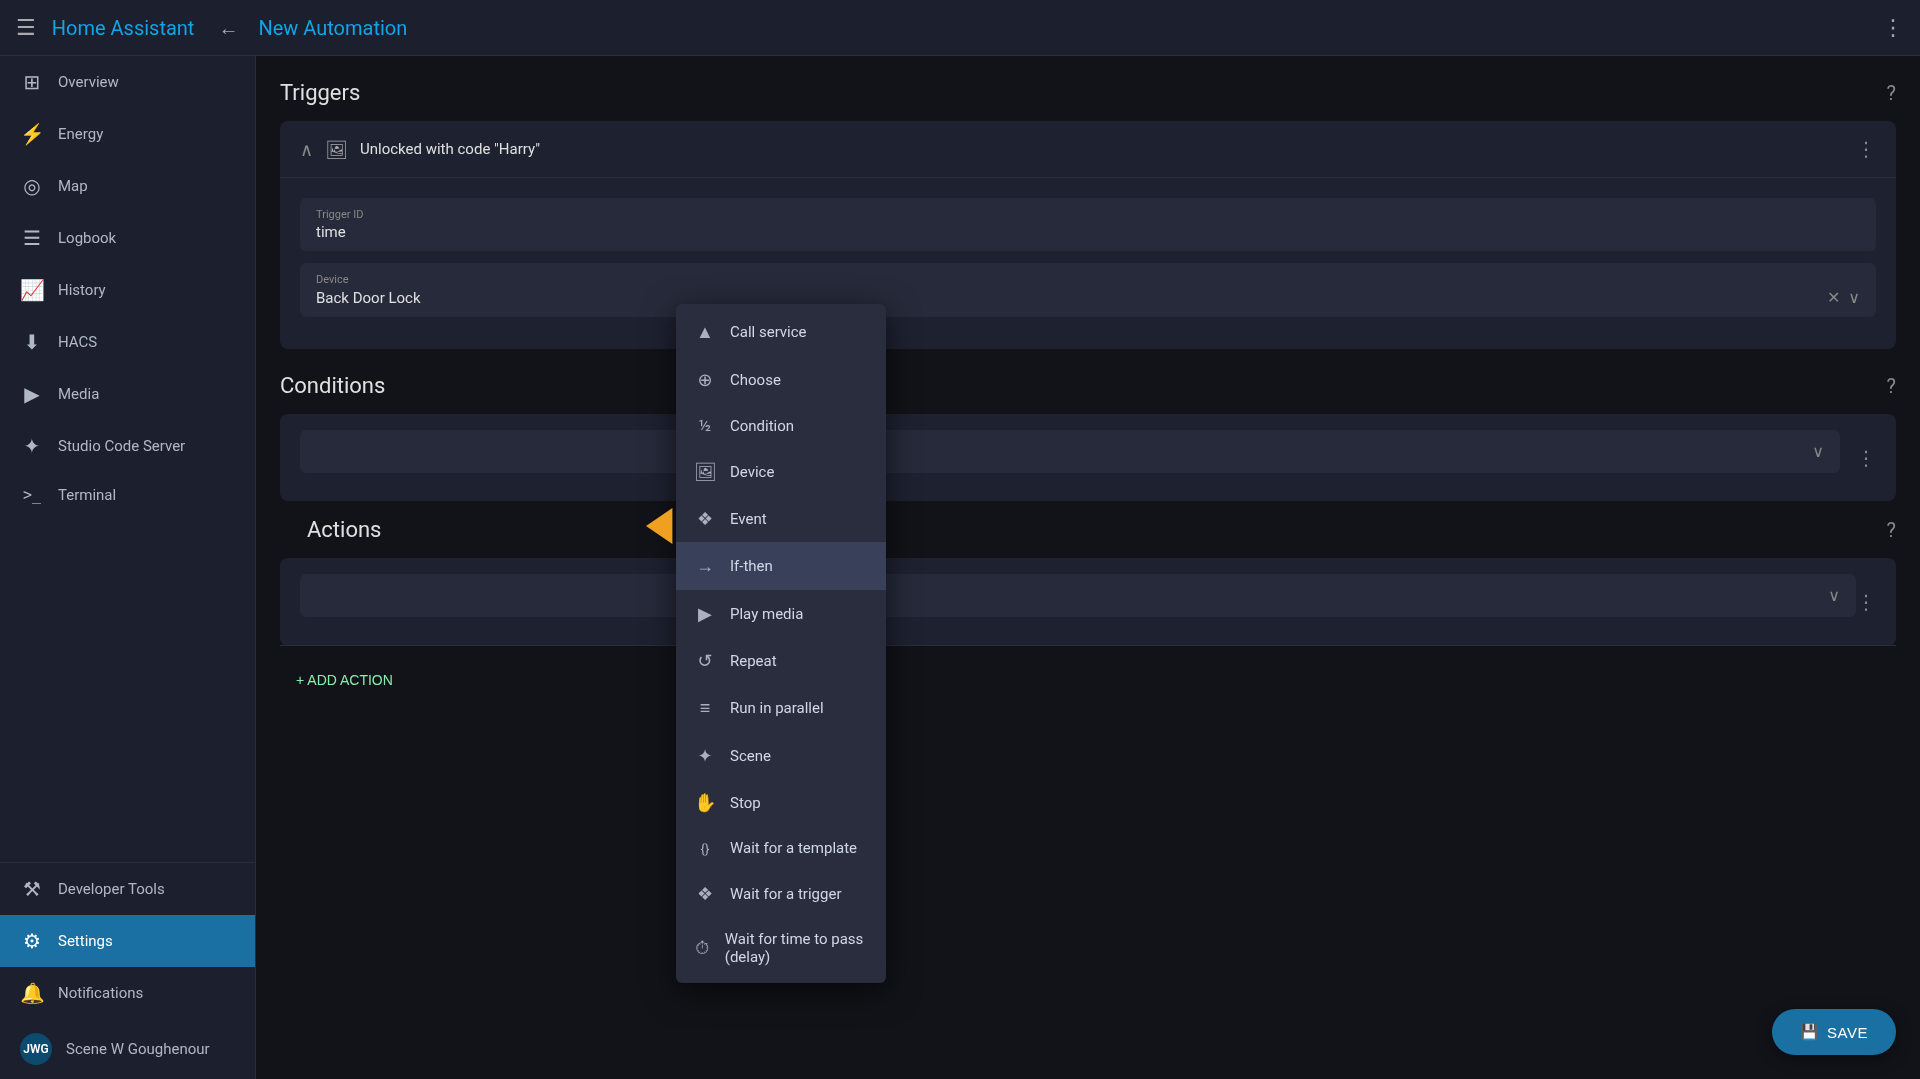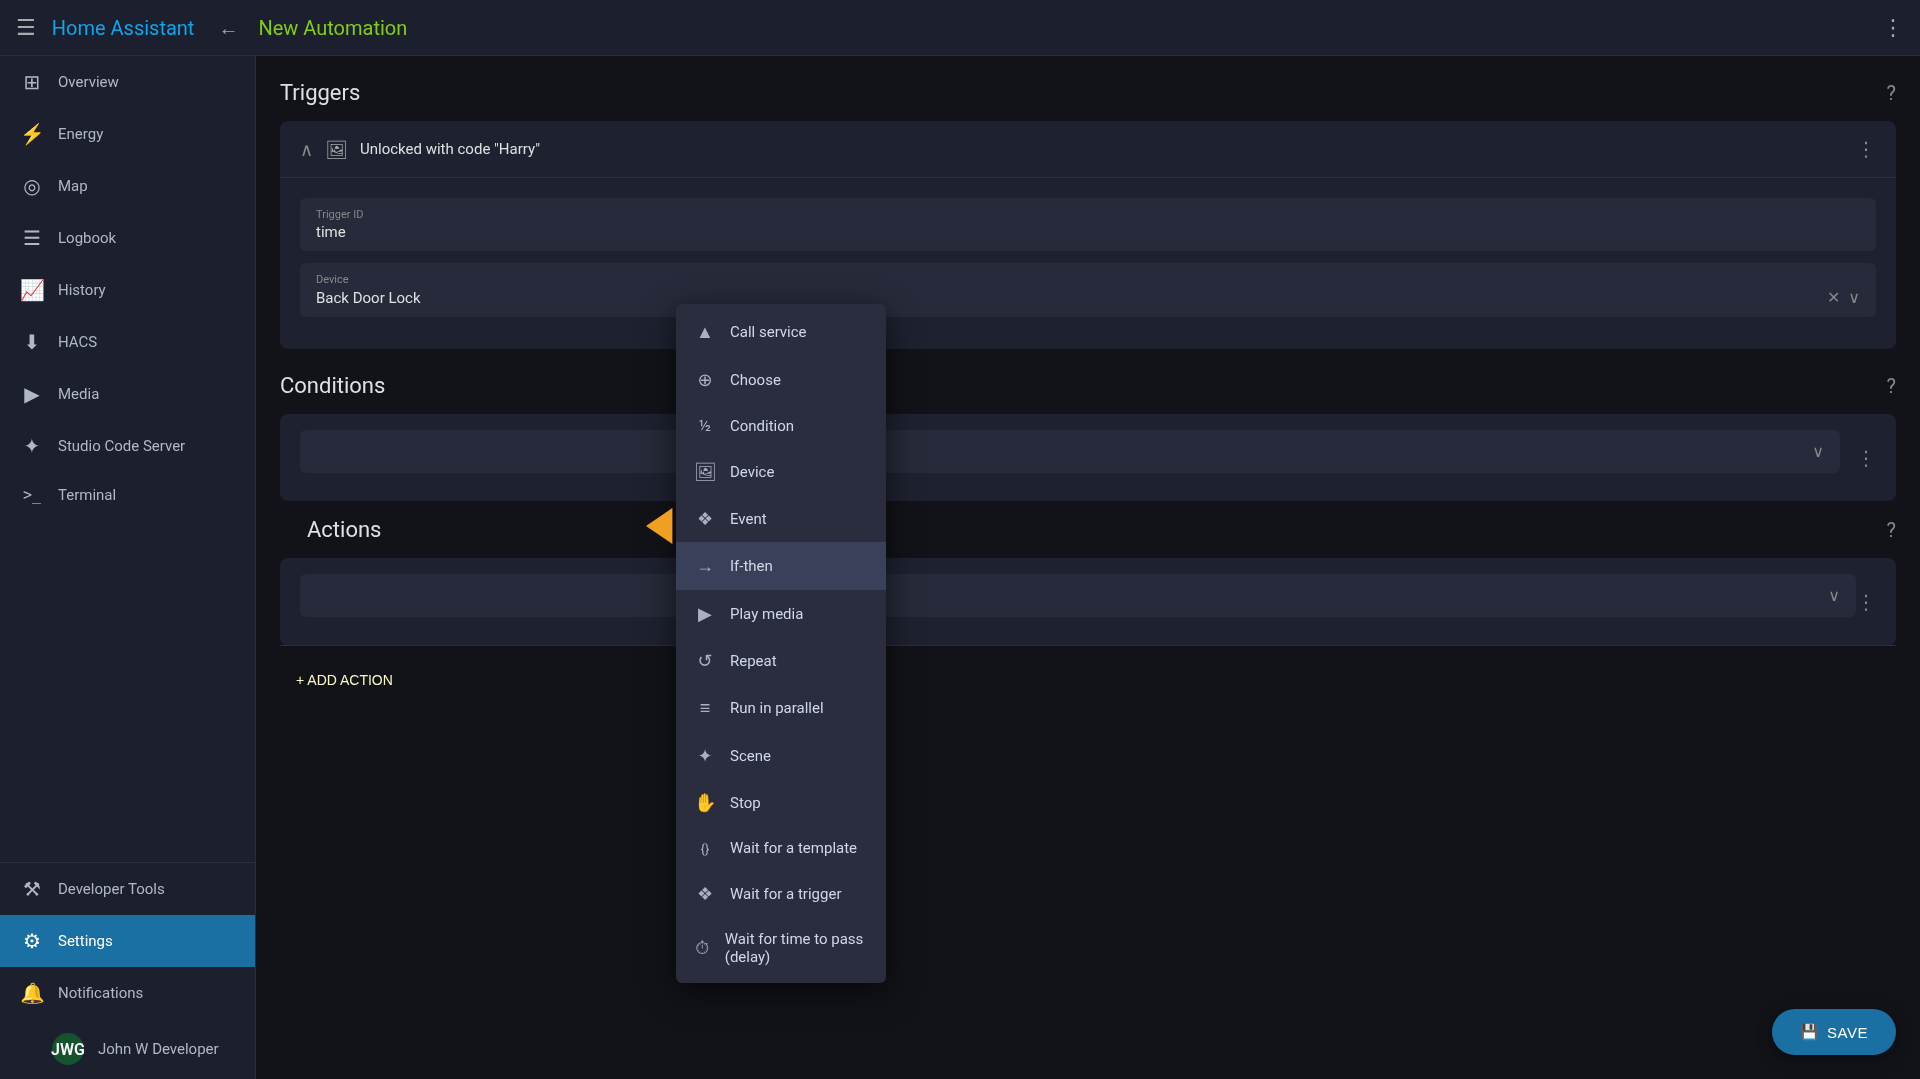--- a/index.html
+++ b/index.html
@@ -37,21 +37,21 @@
     }
     .topbar-back {
       color: #aaa;
       font-size: 20px;
       cursor: pointer;
       margin-left: 8px;
     }
     .topbar-page-title {
       font-size: 20px;
       font-weight: 400;
-      color: #84cc16;
+      color: #0ea5e9;
       margin-left: 4px;
     }
     .topbar-spacer { flex: 1; }
     .topbar-dots {
       color: #aaa;
       font-size: 22px;
       cursor: pointer;
     }
 
     
@@ -92,29 +92,28 @@
       text-align: center;
     }
     .sidebar-spacer { flex: 1; }
     .sidebar-bottom {
       border-top: 1px solid #2a2d3a;
     }
     .sidebar-avatar {
       width: 32px;
       height: 32px;
       border-radius: 50%;
-      background: #14532d;
+      background: #0c4a6e;
       display: flex;
       align-items: center;
       justify-content: center;
-      font-size: 16px;
+      font-size: 12px;
       color: #fff;
       font-weight: 600;
       flex-shrink: 0;
-      margin-left: 32px;
     }
 
     
     .content {
       flex: 1;
       overflow-y: auto;
       padding: 24px 24px;
       position: relative;
     }
 
@@ -303,21 +302,21 @@
       border-bottom: 1px solid #2a2d3a;
     }
 
     
     .add-action-btn {
       display: inline-flex;
       align-items: center;
       gap: 8px;
       background: transparent;
       border: none;
-      color: #fef9c3;
+      color: #86efac;
       font-size: 14px;
       cursor: pointer;
       padding: 10px 16px;
       border-radius: 6px;
     }
 
     
     .save-btn {
       position: fixed;
       bottom: 24px;
@@ -405,21 +404,21 @@
       <div class="sidebar-item active">
         <span class="sidebar-icon">⚙</span>
         <span>Settings</span>
       </div>
       <div class="sidebar-item">
         <span class="sidebar-icon">🔔</span>
         <span>Notifications</span>
       </div>
       <div class="sidebar-item">
         <div class="sidebar-avatar">JWG</div>
-        <span>John W Developer</span>
+        <span>Scene W Goughenour</span>
       </div>
     </div>
   </div>
 
   <div class="right-panel">
     <div class="content">
 
       
       <div class="section-header">
         <span class="section-title">Triggers</span>

